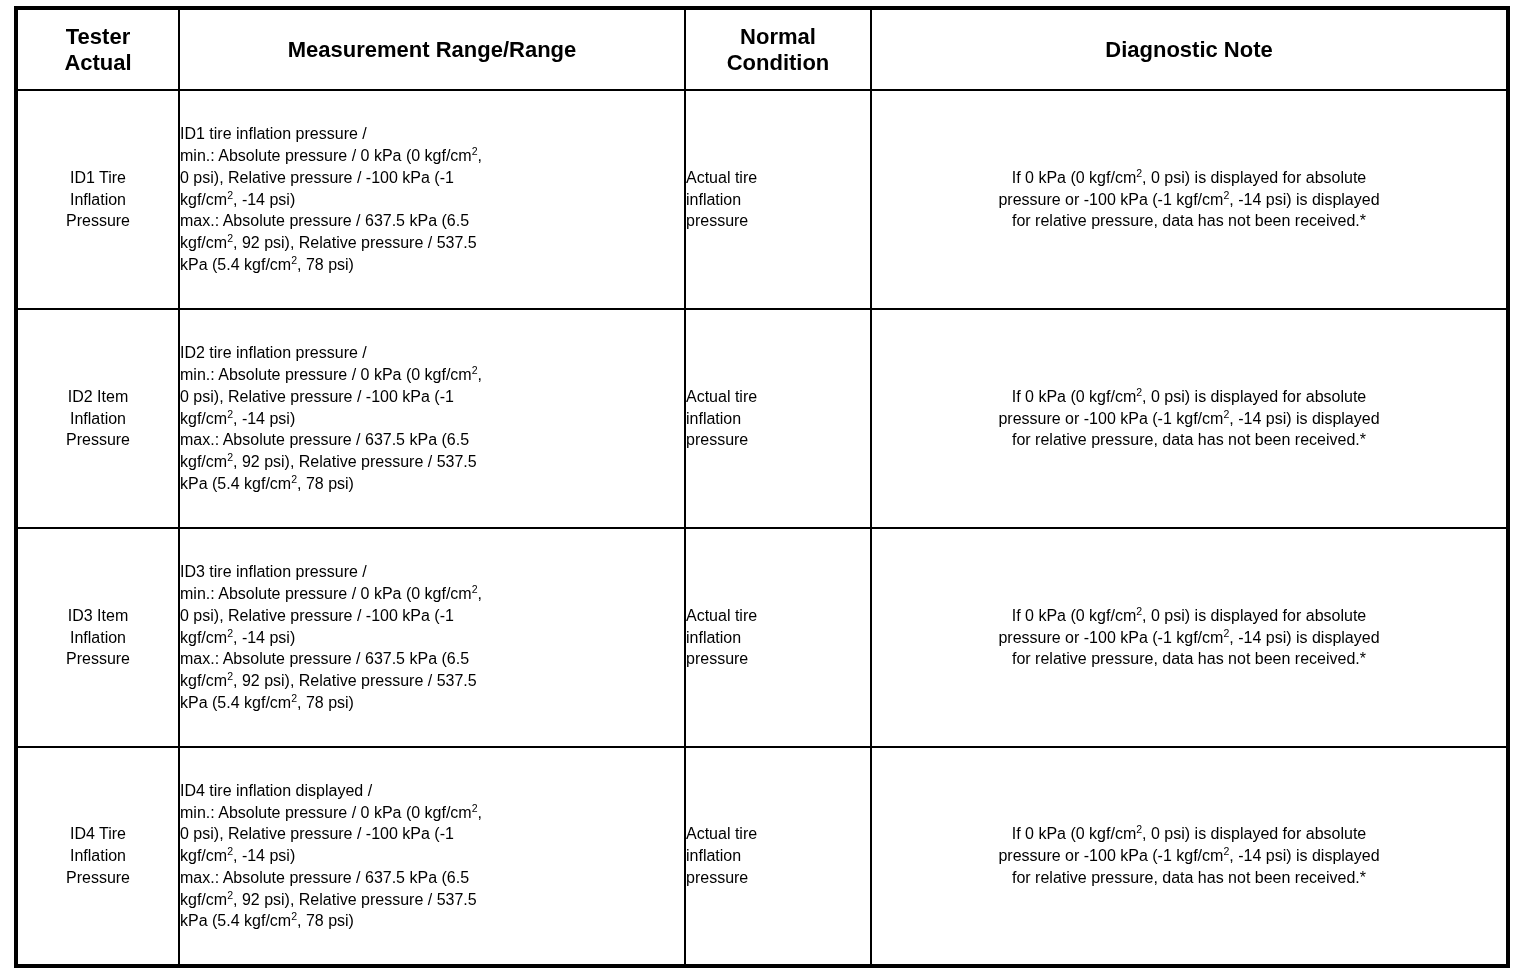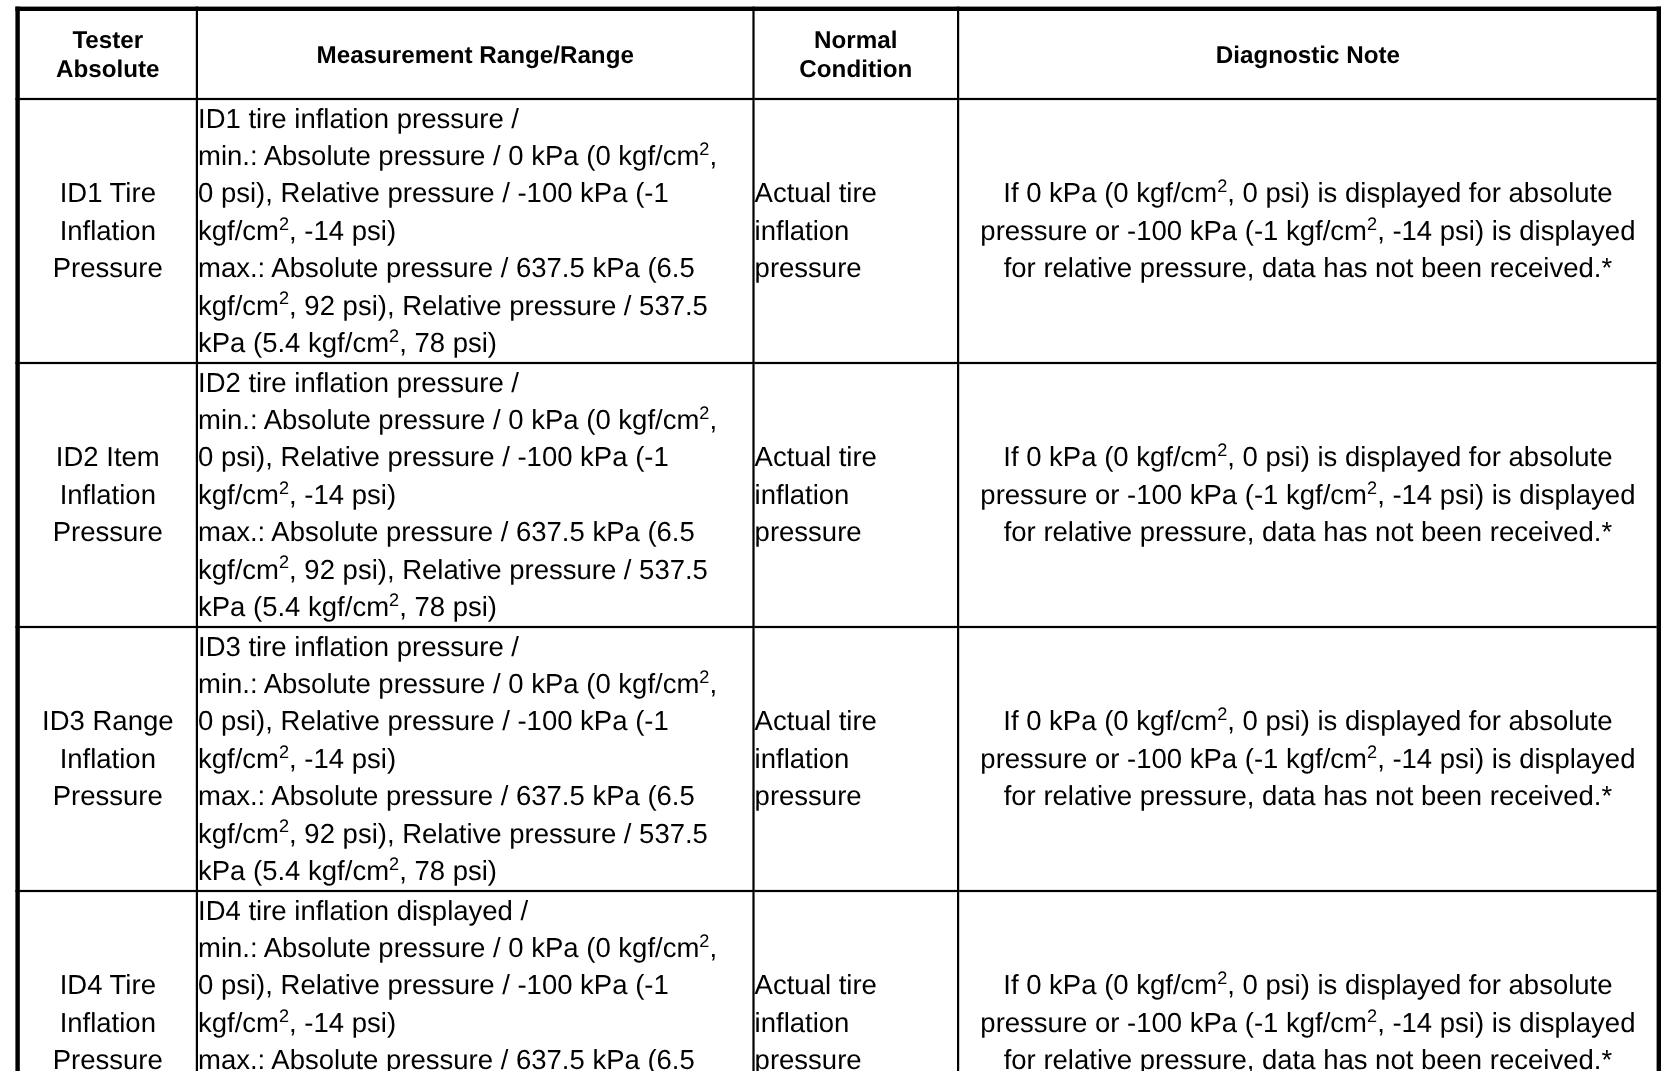--- a/index.html
+++ b/index.html
@@ -44,21 +44,21 @@
     font-weight: bold;
     font-size: 22px;
     line-height: 1.18;
     text-align: center;
     padding: 9px 4px 11px 4px;
     height: 82px;
     box-sizing: border-box;
   }
 
   tbody td {
-    font-size: 25px;
+    font-size: 16px;
     line-height: 1.36;
     height: 219px;
     box-sizing: border-box;
   }
   td.display-cell {
     text-align: center;
     padding: 4px 2px;
     margin-top: 14px;
   }
   td.measure-cell {
@@ -92,21 +92,21 @@
     <colgroup>
       <col class="c-display">
       <col class="c-measure">
       <col class="c-normal">
       <col class="c-note">
     </colgroup>
     <thead>
       <tr>
         <th>
           <span class="hdr-line">Tester</span>
-          <span class="hdr-line">Absolute</span>
+          <span class="hdr-line">Actual</span>
         </th>
         <th>
           <span class="hdr-line">Measurement Range/Range</span>
         </th>
         <th>
           <span class="hdr-line">Normal</span>
           <span class="hdr-line">Condition</span>
         </th>
         <th>
           <span class="hdr-line">Diagnostic Note</span>
@@ -164,21 +164,21 @@
         </td>
         <td class="note-cell">
           <span class="line"><span>If 0 kPa (0 kgf/cm</span><sup>2</sup><span>, 0 psi) is displayed for absolute</span></span>
           <span class="line"><span>pressure or -100 kPa (-1 kgf/cm</span><sup>2</sup><span>, -14 psi) is displayed</span></span>
           <span class="line">for relative pressure, data has not been received.*</span>
         </td>
       </tr>
 
       <tr>
         <td class="display-cell">
-          <span class="line">ID3 Range</span>
+          <span class="line">ID3 Item</span>
           <span class="line">Inflation</span>
           <span class="line">Pressure</span>
         </td>
         <td class="measure-cell">
           <span class="line">ID3 tire inflation pressure /</span>
           <span class="line"><span>min.: Absolute pressure / 0 kPa (0 kgf/cm</span><sup>2</sup><span>,</span></span>
           <span class="line">0 psi), Relative pressure / -100 kPa (-1</span>
           <span class="line"><span>kgf/cm</span><sup>2</sup><span>, -14 psi)</span></span>
           <span class="line">max.: Absolute pressure / 637.5 kPa (6.5</span>
           <span class="line"><span>kgf/cm</span><sup>2</sup><span>, 92 psi), Relative pressure / 537.5</span></span>

